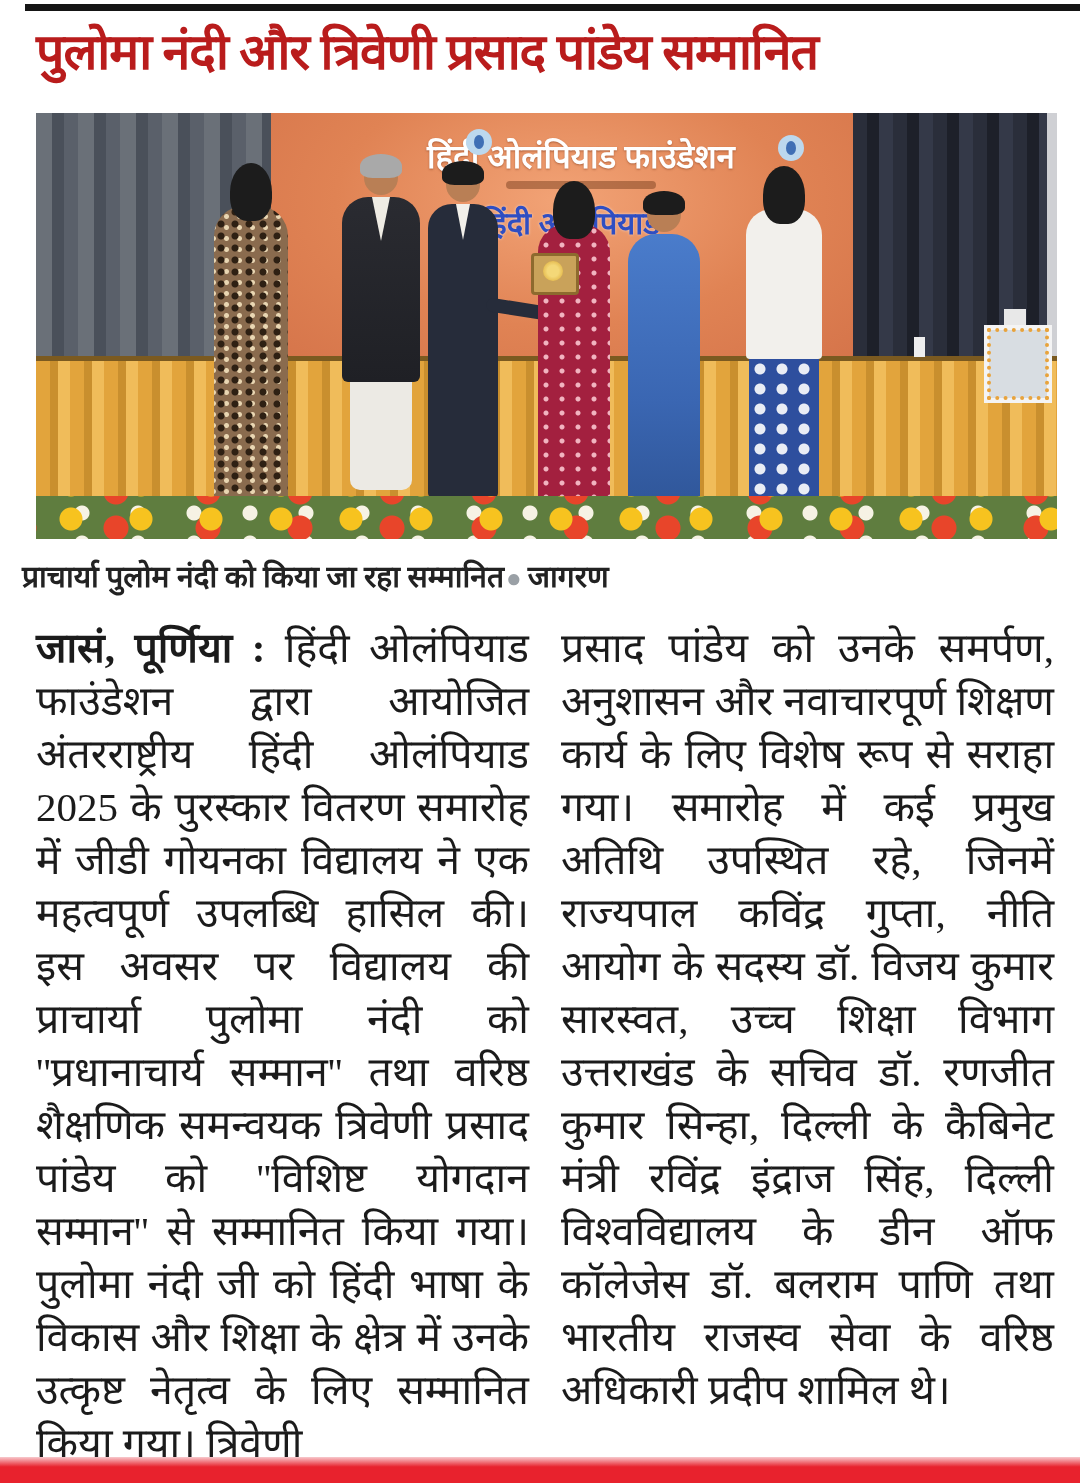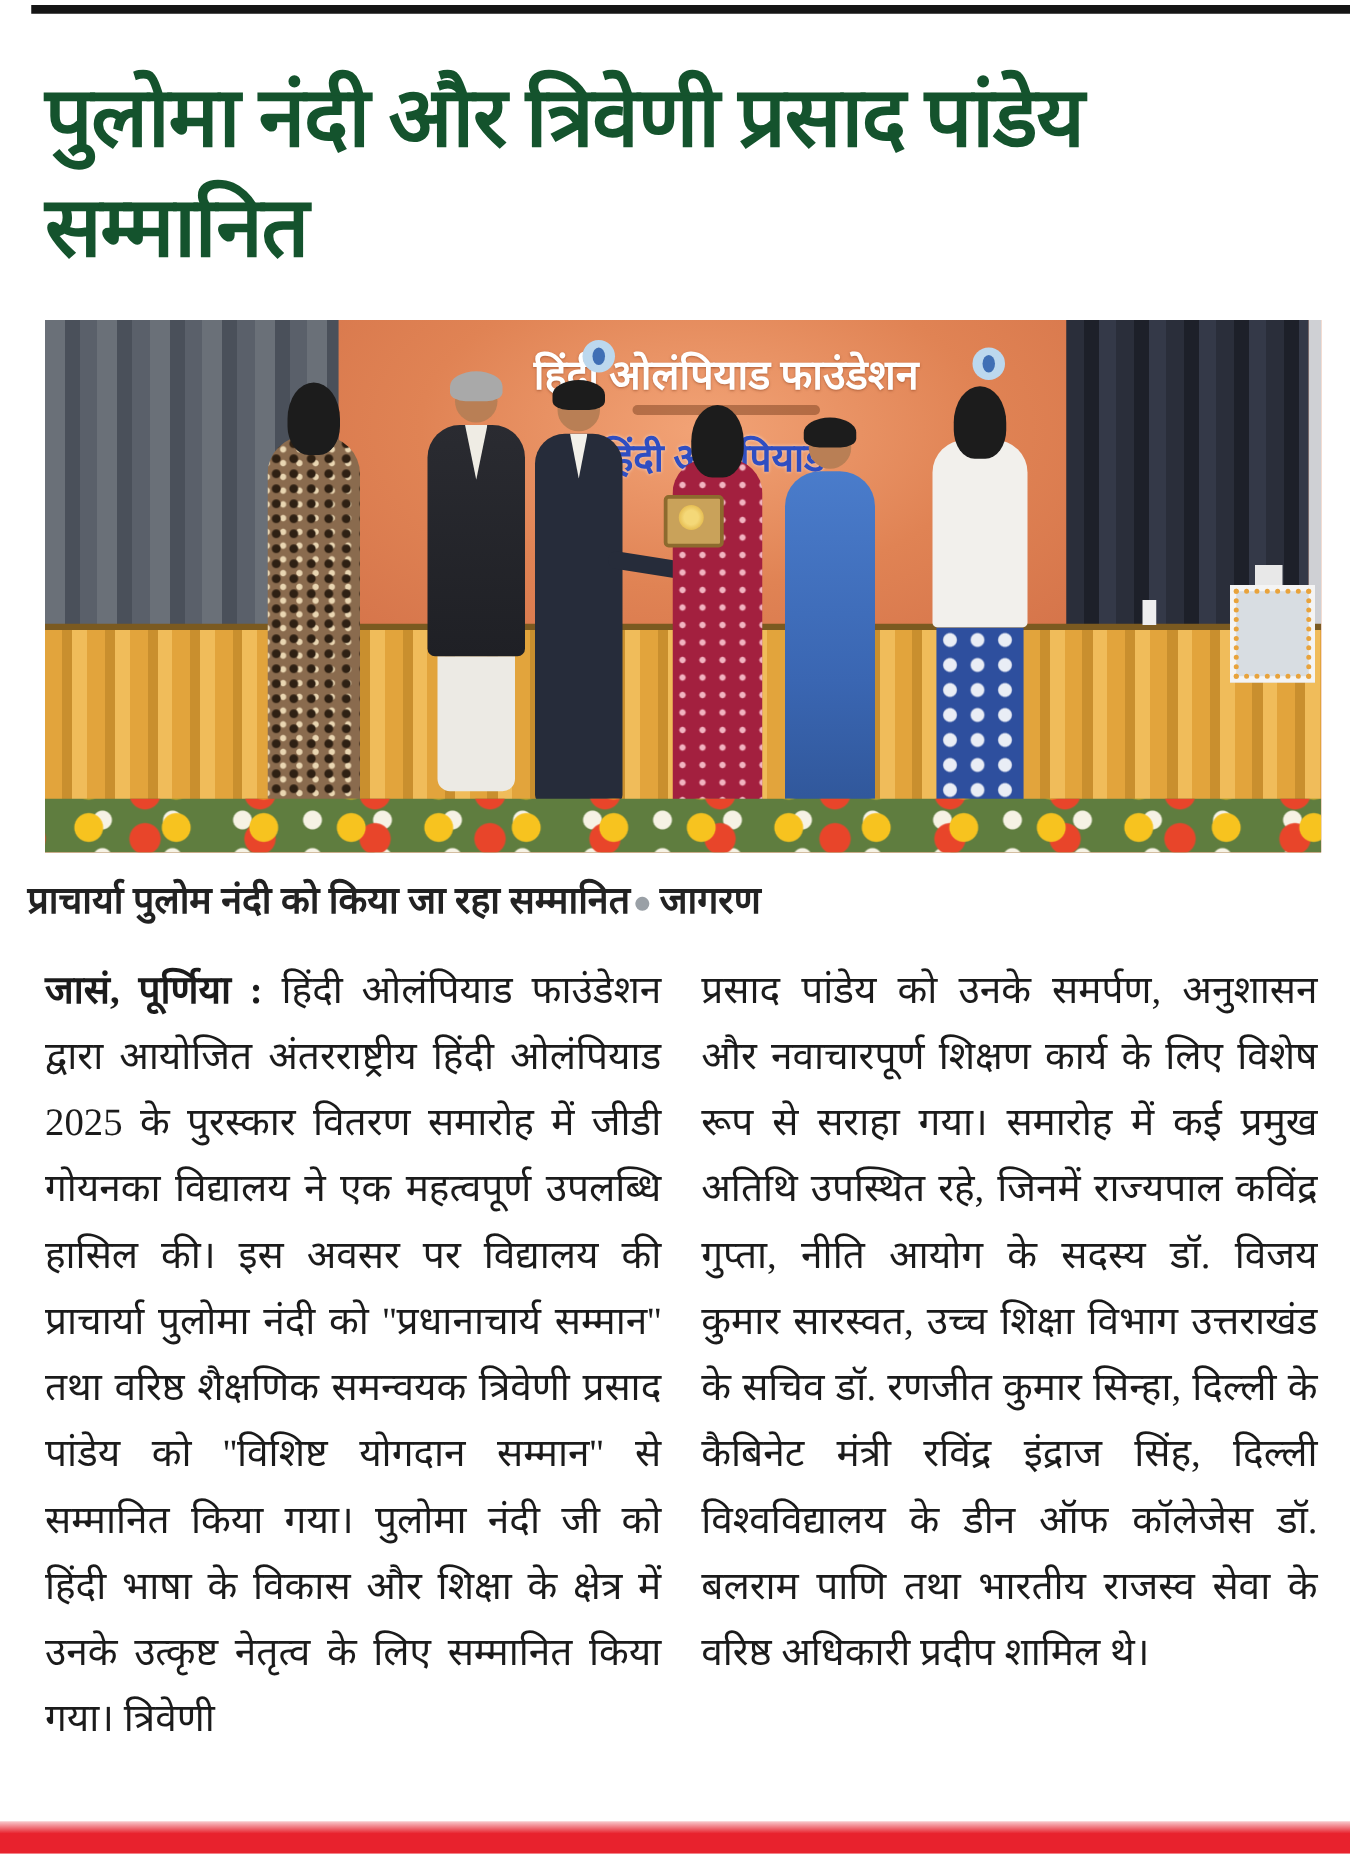--- a/index.html
+++ b/index.html
@@ -4,22 +4,22 @@
 <style>
   html,body{margin:0;padding:0;}
   body{
     width:1080px;height:1483px;position:relative;background:#ffffff;
     font-family:"Liberation Serif","DejaVu Serif",serif;color:#1c1c1c;overflow:hidden;
   }
   
   .top-rule{margin:4px 0 0 25px;height:7px;background:#151515;}
   
   .headline{
-    margin:40px 28px 0 36px;font-size:67px;line-height:1.32;font-weight:bold;
-    color:#14532d;letter-spacing:-1px;
+    margin:8px 28px 0 36px;font-size:50px;line-height:1.32;font-weight:bold;
+    color:#b91c1c;letter-spacing:-1px;
   }
   
   .photo{
     position:relative;margin:28px 0 0 36px;width:1021px;height:426px;
     overflow:hidden;background:#d97a4e;
   }
   .curtain-left{position:absolute;left:0;top:0;width:235px;height:250px;
     background:repeating-linear-gradient(90deg,#6a7078 0 16px,#4a505a 16px 28px,#5a606a 28px 42px);}
   .wall{position:absolute;left:235px;top:0;width:582px;height:250px;
     background:radial-gradient(ellipse at 50% 35%,#f2a376 0%,#e08354 55%,#d5744a 100%);}
@@ -91,21 +91,21 @@
   .frame-cap{position:absolute;left:968px;top:196px;width:22px;height:18px;background:#e8e8e8;z-index:5;}
   .frame{position:absolute;left:948px;top:212px;width:58px;height:68px;background:#d8dde2;
     border:5px solid #f4f4f4;outline:4px dotted #e8a33c;outline-offset:-7px;z-index:5;}
   .cup{position:absolute;left:878px;top:224px;width:11px;height:20px;background:#eeeeee;z-index:5;}
   
   .caption{margin:16px 36px 0 22px;font-size:30px;font-weight:bold;color:#222;}
   .caption .bullet{color:#9aa0a6;font-size:26px;padding:0 6px 0 2px;}
   
   .columns{margin:26px 26px 0 36px;display:flex;gap:32px;}
   .col{flex:1;}
-  .col p{margin:0;font-size:31px;line-height:53px;text-align:justify;color:#1b1b1b;}
+  .col p{margin:0;font-size:41px;line-height:53px;text-align:justify;color:#1b1b1b;}
   .dateline{font-weight:bold;}
   
   .footer-bar{position:absolute;left:0;right:0;bottom:0;height:26px;
     background:linear-gradient(180deg,#f8c9cd 0%,#e8222d 38%,#e8222d 100%);}
 </style>
 </head>
 <body>
 
 <div class="top-rule"></div>
 

